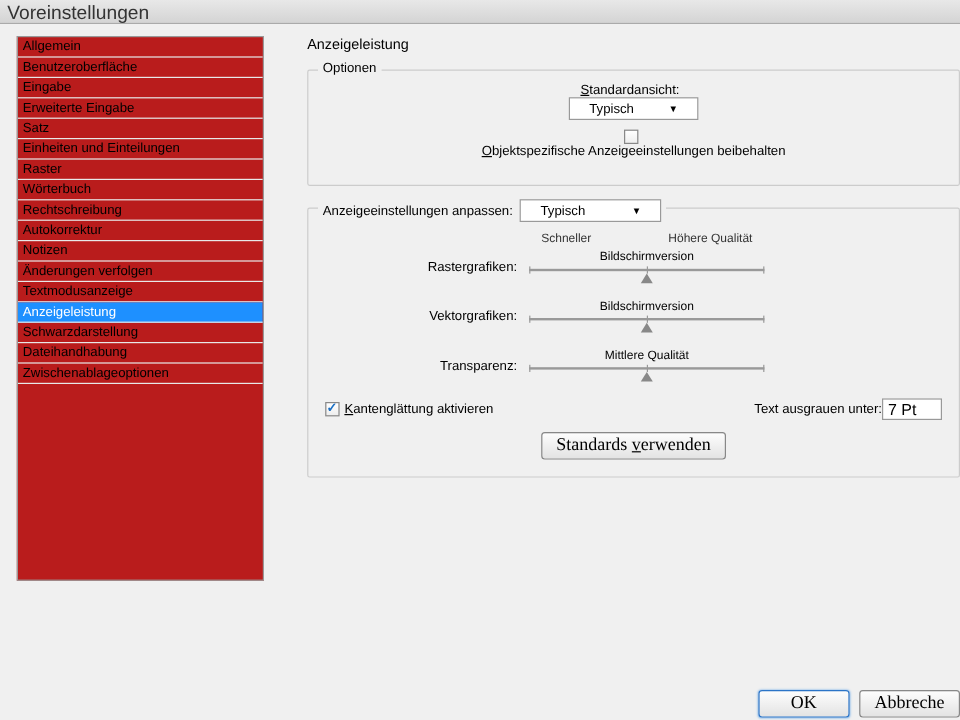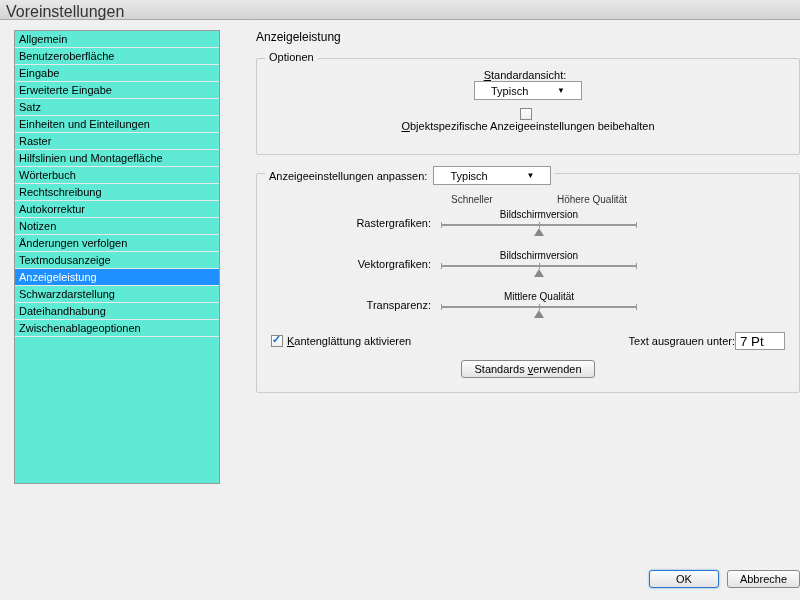--- a/index.html
+++ b/index.html
@@ -1,19 +1,19 @@
 <!DOCTYPE html>
 <html><head>
 <meta charset="utf-8">
 <style>
 * { box-sizing: border-box; margin: 0; padding: 0; }
 body { font-family: Tahoma, Arial, sans-serif; font-size: 11px; background: #f0f0f0; width: 800px; height: 600px; overflow: hidden; position: relative; }
 .titlebar { height: 20px; background: linear-gradient(#e8e8e8,#d4d4d4); border-bottom: 1px solid #aaa; padding: 3px 6px; font-size: 16px; color: #333; }
 .content { display: flex; padding: 10px 0 0 14px; height: 540px; }
-.sidebar { width: 206px; height: 454px; border: 1px solid #999; background: #5eead4; overflow-y: auto; }
+.sidebar { width: 206px; height: 454px; border: 1px solid #999; background: #b91c1c; overflow-y: auto; }
 .sidebar-item { padding: 2px 4px; font-size: 11px; border-bottom: 1px solid #e8e8e8; cursor: pointer; }
 .sidebar-item.selected { background: #1e90ff; color: #fff; }
 .main { flex: 1; padding: 0 0 0 36px; }
 .main-title { font-size: 12px; margin-bottom: 14px; }
 .fieldset { border: 1px solid #ccc; border-radius: 2px; padding: 10px 14px 14px; margin-bottom: 18px; position: relative; }
 .fieldset-legend { position: absolute; top: -8px; left: 8px; background: #f0f0f0; padding: 0 4px; font-size: 11px; }
 .row { display: flex; align-items: center; margin-bottom: 8px; flex-direction: column; }
 .label { margin-right: 6px; }
 .underline { text-decoration: underline; }
 .select { display: inline-flex; align-items: center; border: 1px solid #999; background: #fff; height: 19px; padding: 0 16px; min-width: 108px; justify-content: space-between; }
@@ -28,42 +28,41 @@
 .slider-caption { font-size: 10px; margin-bottom: 2px; }
 .slider-track { height: 2px; background: #999; position: relative; margin: 4px 0 2px; }
 .slider-track::before, .slider-track::after { content: ""; position: absolute; width: 1px; height: 6px; background: #999; top: -2px; }
 .slider-track::before { left: 0; }
 .slider-track::after { right: 0; }
 .slider-tick { position: absolute; width: 1px; height: 6px; background: #999; top: -2px; left: 50%; }
 .slider-thumb { width: 0; height: 0; border-left: 5px solid transparent; border-right: 5px solid transparent; border-bottom: 8px solid #888; margin: 0 auto; }
 .bottom-row { display: flex; align-items: center; margin-top: 10px; }
 .grayout { margin-left: auto; display: flex; align-items: center; }
 .textin { border: 1px solid #999; background: #fff; width: 50px; height: 18px; padding: 1px 4px; margin-left: 0; }
-.btn { display: inline-block; border: 1px solid #888; background: linear-gradient(#fdfdfd,#e3e3e3); padding: 2px 12px; border-radius: 3px; font-size: 11px; cursor: pointer; }
+.btn { display: inline-block; border: 1px solid #888; background: linear-gradient(#fdfdfd,#e3e3e3); padding: 2px 12px; border-radius: 3px; font-size: 15px; cursor: pointer; font-family: Liberation Serif, serif; }
 .center-btn { text-align: center; margin-top: 10px; }
-.footer { position: absolute; bottom: 12px; right: 0; display: flex; gap: 8px; padding-right: 0; }
+.footer { position: absolute; bottom: 2px; right: 0; display: flex; gap: 8px; padding-right: 0; }
 .btn.primary { border: 1px solid #2b74c7; box-shadow: 0 0 2px #5aa0e8; padding: 2px 26px; }
 </style>
 </head>
 <body>
 
 <div class="titlebar">
   <span>Voreinstellungen</span>
 </div>
 
 <div class="content">
   <div class="sidebar">
       <div class="sidebar-item">Allgemein</div>
       <div class="sidebar-item">Benutzeroberfläche</div>
       <div class="sidebar-item">Eingabe</div>
       <div class="sidebar-item">Erweiterte Eingabe</div>
       <div class="sidebar-item">Satz</div>
       <div class="sidebar-item">Einheiten und Einteilungen</div>
       <div class="sidebar-item">Raster</div>
-      <div class="sidebar-item">Hilfslinien und Montagefläche</div>
       <div class="sidebar-item">Wörterbuch</div>
       <div class="sidebar-item">Rechtschreibung</div>
       <div class="sidebar-item">Autokorrektur</div>
       <div class="sidebar-item">Notizen</div>
       <div class="sidebar-item">Änderungen verfolgen</div>
       <div class="sidebar-item">Textmodusanzeige</div>
       <div class="sidebar-item selected">Anzeigeleistung</div>
       <div class="sidebar-item">Schwarzdarstellung</div>
       <div class="sidebar-item">Dateihandhabung</div>
       <div class="sidebar-item">Zwischenablageoptionen</div>

